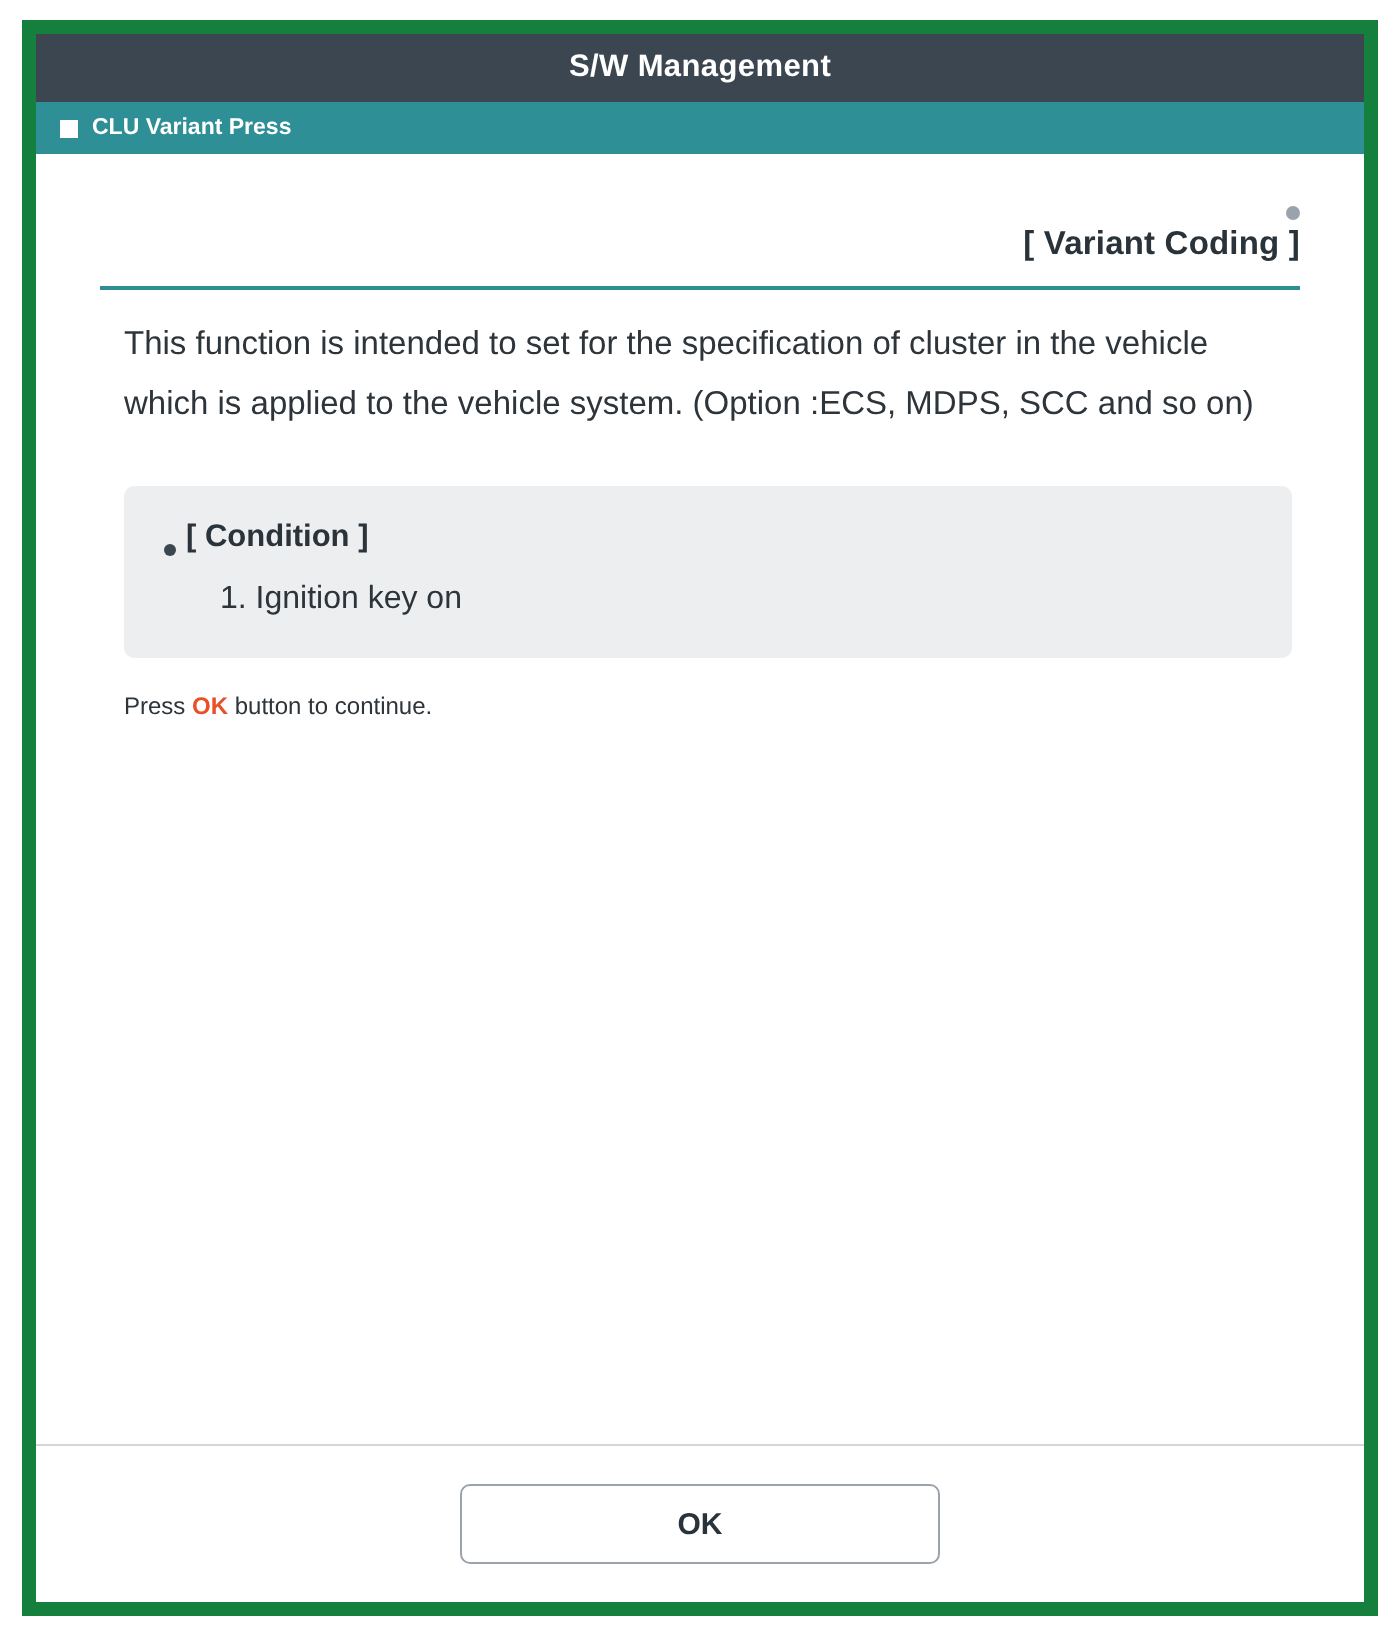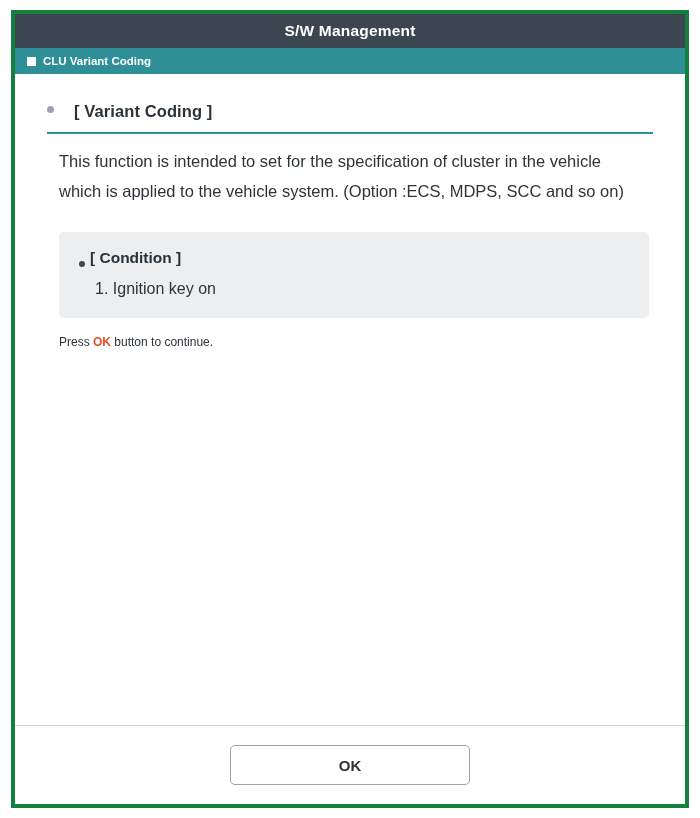--- a/index.html
+++ b/index.html
@@ -13,21 +13,21 @@
     font-family: "Liberation Sans", sans-serif;
     -webkit-font-smoothing: antialiased;
   }
   .window {
     position: absolute;
     left: 11px;
     top: 10px;
     width: 678px;
     height: 798px;
     background: #ffffff;
-    border: 4px solid #15803d;
+    border: 7px solid #15803d;
     box-sizing: border-box;
     display: flex;
     flex-direction: column;
     overflow: hidden;
   }
   .titlebar {
     height: 34px;
     background: #3c4650;
     color: #ffffff;
     display: flex;
@@ -57,22 +57,23 @@
     flex: 0 0 auto;
   }
   .content {
     flex: 1 1 auto;
     padding: 28px 32px 0 32px;
     box-sizing: border-box;
     position: relative;
   }
   .section-title-row {
     display: flex;
-    align-items: center;
-    gap: 20px;
+    align-items: flex-end;
+    gap: 1px;
+    flex-direction: column;
   }
   .bullet-dot {
     width: 7px;
     height: 7px;
     border-radius: 50%;
     background: #9aa3ab;
     display: inline-block;
     position: relative;
     top: -2px;
     flex: 0 0 auto;
@@ -113,21 +114,21 @@
   .cond-dot {
     width: 6px;
     height: 6px;
     border-radius: 50%;
     background: #3c4650;
     margin-right: 5px;
     flex: 0 0 auto;
   }
   .condition-item {
     margin-top: 13px;
-    margin-left: 16px;
+    margin-left: 28px;
     font-size: 16px;
     color: #2d343a;
   }
   .press-line {
     margin-top: 17px;
     margin-left: 12px;
     font-size: 12px;
     color: #2d343a;
   }
   .press-ok {
@@ -164,21 +165,21 @@
 <body>
 
 <div class="window">
 
   <div class="titlebar">
     <span>S/W Management</span>
   </div>
 
   <div class="subbar">
     <span class="subbar-square"></span>
-    <span>CLU Variant Coding</span>
+    <span>CLU Variant Press</span>
   </div>
 
   <div class="content">
 
     <div class="section-title-row">
       <span class="bullet-dot"></span>
       <span class="section-title">[ Variant Coding ]</span>
     </div>
 
     <div class="divider"></div>

